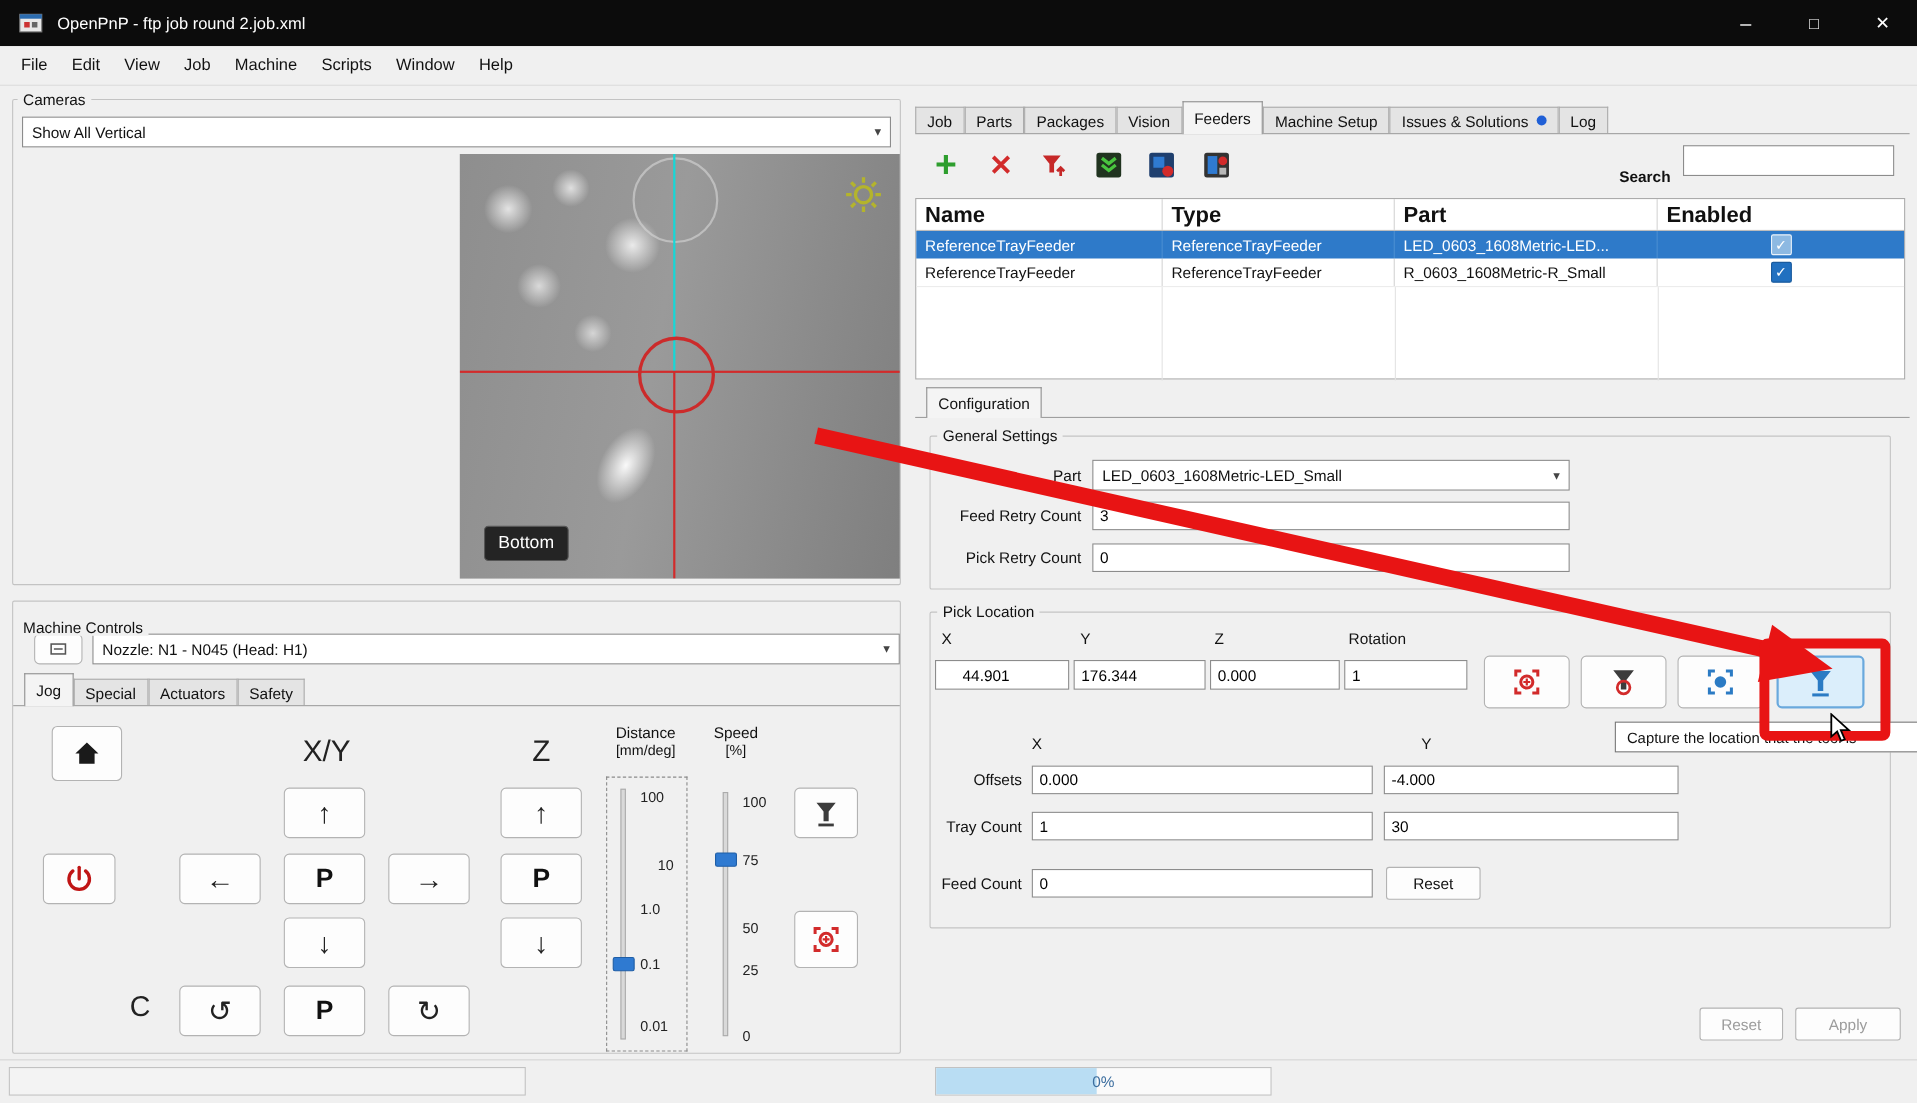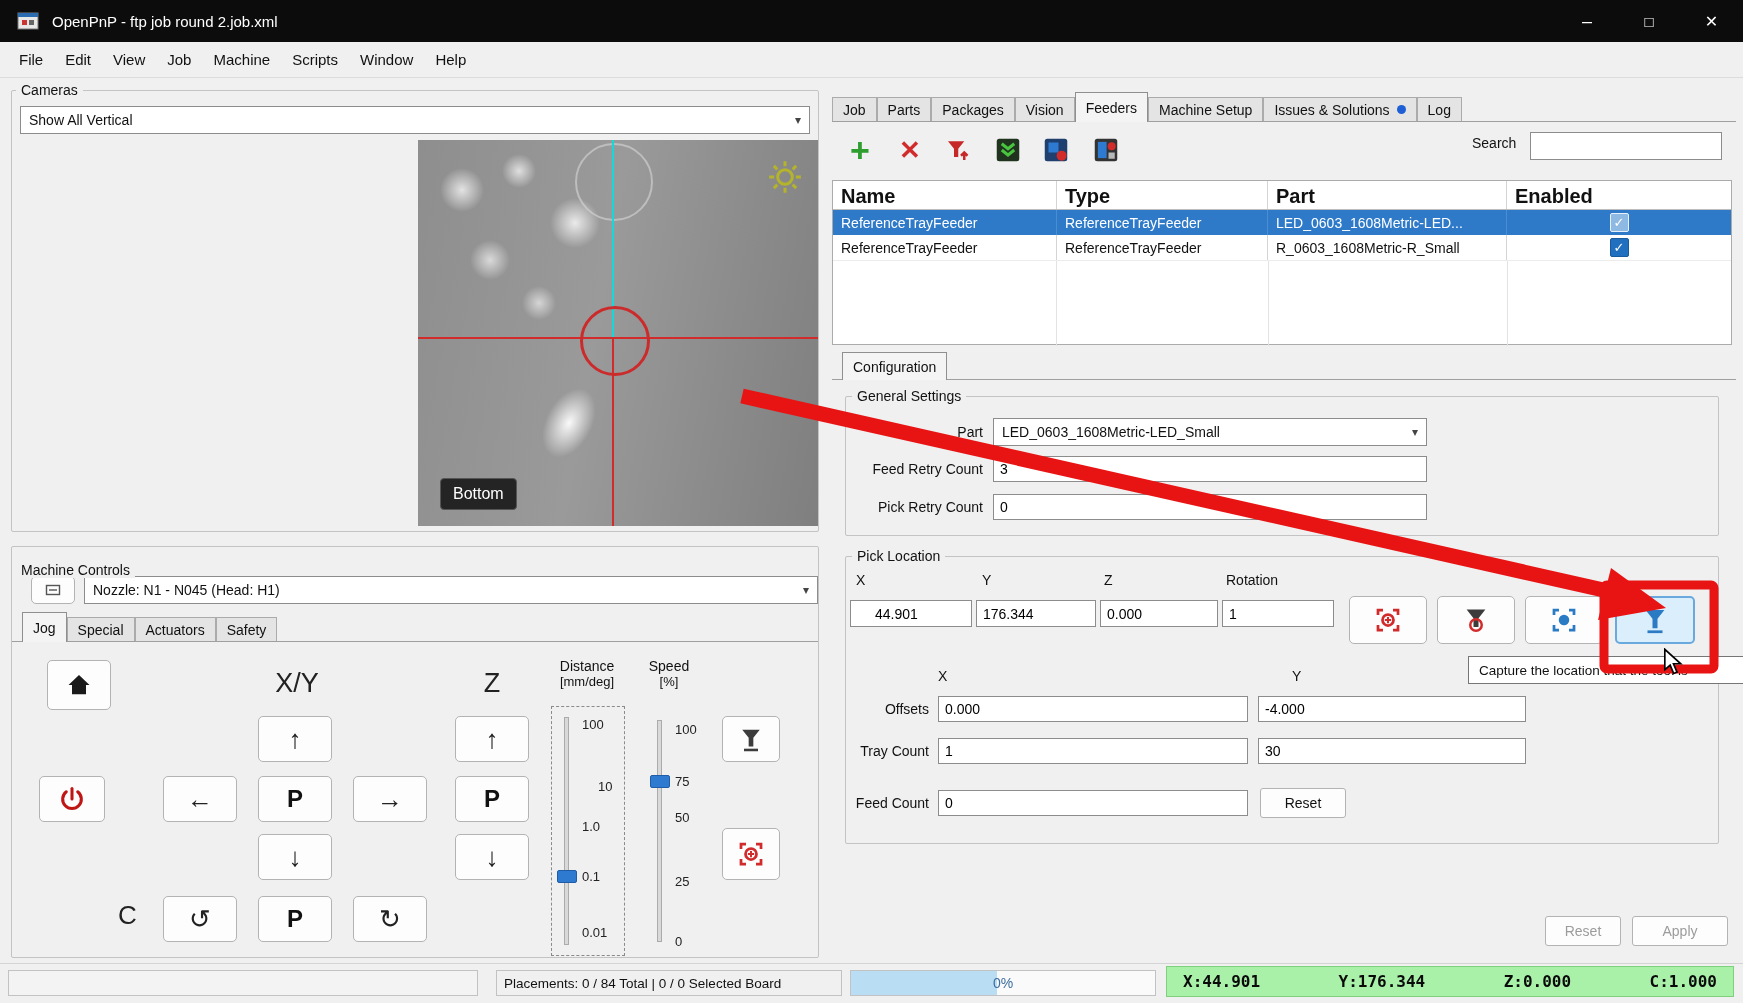--- a/index.html
+++ b/index.html
@@ -193,21 +193,21 @@
 
   <div class="abs" style="left:634px;top:658px;width:70px;text-align:center;">
     <div style="font-size:14px;">Speed</div>
     <div style="font-size:13px;">[%]</div>
   </div>
   <div class="abs" style="left:645px;top:712px;width:66px;height:244px;">
     <div class="slider-groove" style="left:12px;top:8px;height:222px;"></div>
     <div class="slider-thumb" style="left:5px;top:63px;"></div>
     <span class="ticklbl" style="left:30px;top:10px;">100</span>
     <span class="ticklbl" style="left:30px;top:62px;">75</span>
-    <span class="ticklbl" style="left:30px;top:98px;">50</span>
+    <span class="ticklbl" style="left:30px;top:124px;">50</span>
     <span class="ticklbl" style="left:30px;top:162px;">25</span>
     <span class="ticklbl" style="left:30px;top:222px;">0</span>
   </div>
 
   <div class="btn" style="left:722px;top:716px;width:58px;height:46px;">
     <span>
       <svg width="28" height="28" viewBox="0 0 24 24">
           <path d="M4.5 4h15l-5.5 7v7.5h-4V11Z" fill="#3c3c3c"></path>
           <rect x="6" y="20.3" width="12" height="2.2" fill="#3c3c3c"></rect>
         </svg>
@@ -272,21 +272,21 @@
   <div class="flatbtn" style="left:1086px;top:130px;width:40px;height:40px;">
     <span>
       <svg width="30" height="30" viewBox="0 0 24 24">
           <rect x="3" y="3" width="18" height="18" rx="2" fill="#333"></rect>
           <rect x="5.5" y="5.5" width="7" height="13" fill="#2f7ad1"></rect>
           <circle cx="16.5" cy="9" r="3.2" fill="#d22b2b"></circle>
           <rect x="14" y="14" width="5" height="5" fill="#b8b8b8"></rect>
         </svg>
     </span>
   </div>
-  <span class="lbl" style="position:absolute;left:1472px;top:135px;">Search</span>
+  <span class="lbl" style="position:absolute;left:1472px;top:152px;font-weight:bold;">Search</span>
   <input class="txtin" style="left: 1530px; top: 132px; width: 192px; height: 28px;">
 
   <div class="abs" style="left:832px;top:180px;width:900px;height:165px;background:#fff;border:1px solid #ababab;box-sizing:border-box;">
     <div style="display:flex;border-bottom:1px solid #bdbdbd;height:28px;align-items:stretch;">
       <div class="thcell" style="width:224px;">Name</div>
       <div class="thcell" style="width:211px;">Type</div>
       <div class="thcell" style="width:239px;">Part</div>
       <div class="thcell" style="width:224px;border-right:none;">Enabled</div>
     </div>
     <div class="rowsel" style="display:flex;height:25px;">
@@ -399,30 +399,23 @@
 
   <div class="btn" style="left:1545px;top:916px;width:76px;height:30px;border-radius:3px;">
     <span class="dimbtn" style="font-size:14px;">Reset</span>
   </div>
   <div class="btn" style="left:1632px;top:916px;width:96px;height:30px;border-radius:3px;">
     <span class="dimbtn" style="font-size:14px;">Apply</span>
   </div>
 
   <div class="abs" style="left:0;top:963px;width:1743px;height:40px;background:#f0f0f0;border-top:1px solid #d4d4d4;"></div>
   <div class="abs" style="left:8px;top:970px;width:470px;height:26px;border:1px solid #c2c2c2;background:#f3f3f3;box-sizing:border-box;"></div>
-  <div class="abs" style="left:496px;top:970px;width:346px;height:26px;border:1px solid #c2c2c2;box-sizing:border-box;display:flex;align-items:center;padding:0 7px;font-size:13.5px;white-space:nowrap;overflow:hidden;">Placements: 0 / 84 Total | 0 / 0 Selected Board</div>
   <div class="abs" style="left:850px;top:970px;width:306px;height:26px;border:1px solid #c2c2c2;box-sizing:border-box;background:#fafafa;overflow:hidden;">
     <div style="position:absolute;left:0;top:0;bottom:0;width:48%;background:#b9ddf3;"></div>
     <div style="position:absolute;inset:0;display:flex;align-items:center;justify-content:center;color:#3c6e9f;font-size:14px;">0%</div>
-  </div>
-  <div class="abs" style="left:1166px;top:966px;width:568px;height:31px;background:#a9f0a9;border:1px solid #7fcf7f;box-sizing:border-box;display:flex;align-items:center;justify-content:space-between;padding:0 16px;font-family:'DejaVu Sans Mono',monospace;font-size:16px;font-weight:bold;color:#0a0a0a;">
-    <span>X:44.901</span>
-    <span>Y:176.344</span>
-    <span>Z:0.000</span>
-    <span>C:1.000</span>
   </div>
 
   <div class="abs" style="left:1468px;top:656px;height:28px;width:320px;background:#fff;border:1px solid #767676;box-sizing:border-box;display:flex;align-items:center;padding:0 10px;font-size:13.5px;white-space:nowrap;z-index:40;">Capture the location that the tool is</div>
 
   <svg class="abs" style="left:0;top:0;width:1743px;height:1003px;z-index:100;pointer-events:none;" viewBox="0 0 1743 1003">
     <line x1="742" y1="396" x2="1608" y2="591" stroke="#e81414" stroke-width="15"></line>
     <polygon points="1666,608 1598,620 1611,568" fill="#e81414"></polygon>
     <rect x="1604" y="585" width="110" height="84" rx="3" fill="none" stroke="#e81414" stroke-width="9"></rect>
   </svg>
 

